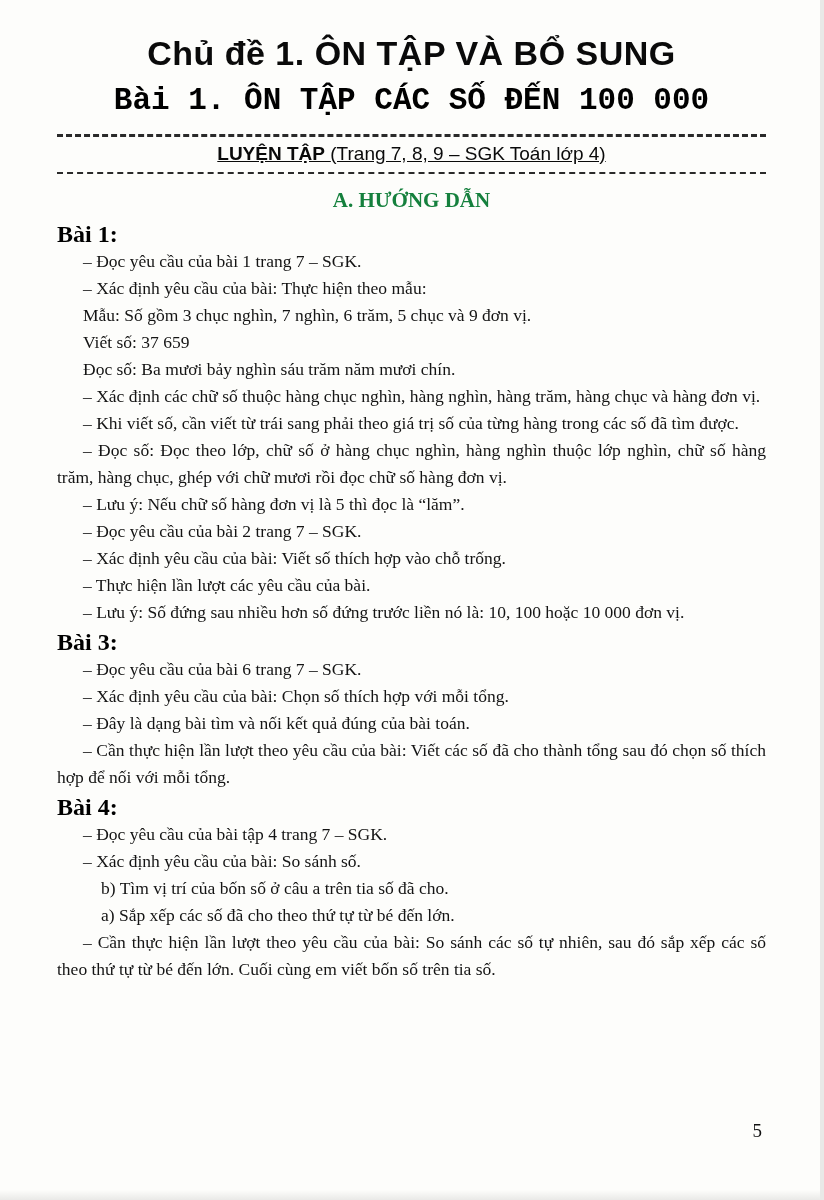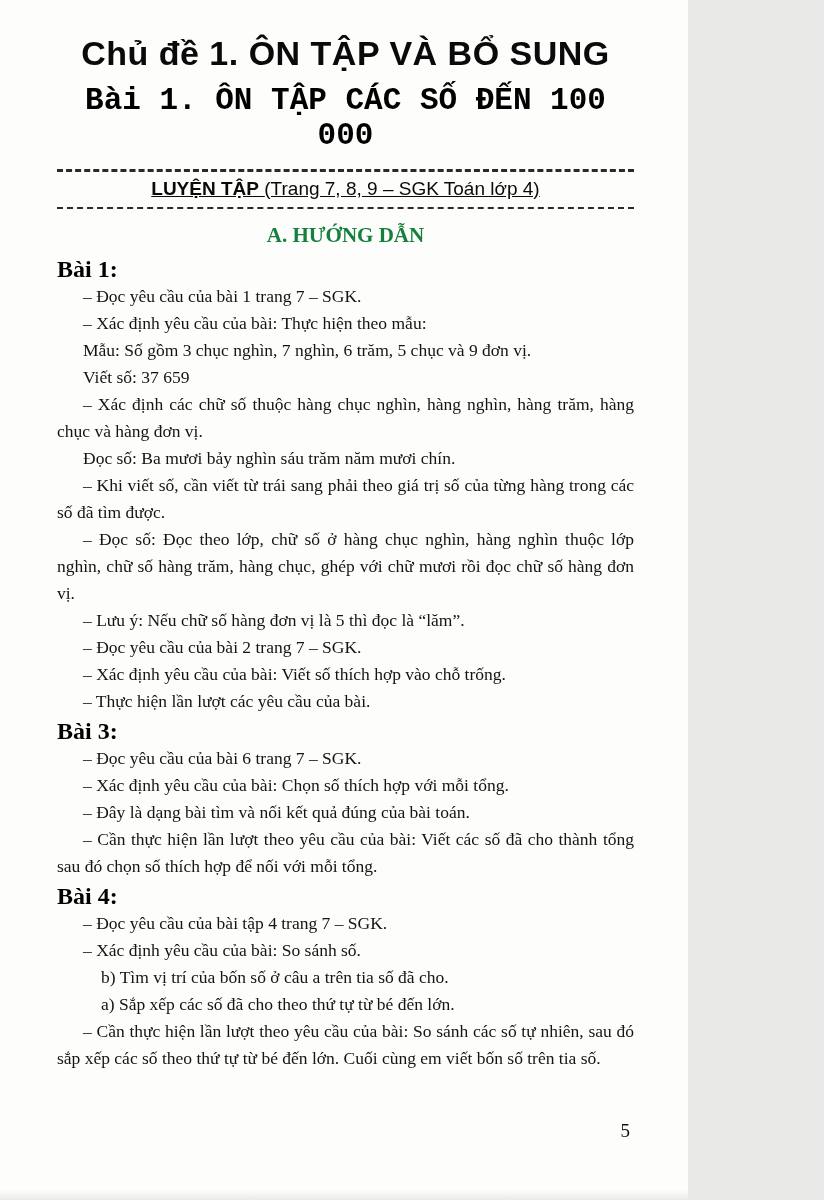--- a/index.html
+++ b/index.html
@@ -5,21 +5,21 @@
   * { margin: 0; padding: 0; box-sizing: border-box; }
   html, body { background: #e9e9e7; }
   body {
     width: 824px; height: 1200px;
     overflow: hidden;
     font-family: "Liberation Serif", "DejaVu Serif", serif;
     color: #111;
   }
   .sheet {
     position: relative;
-    width: 688px; height: 1200px;
+    width: 820px; height: 1200px;
     background: #fdfdfb;
     padding: 34px 54px 0 57px;
   }
   
   .page-title {
     font-family: "Liberation Sans", "DejaVu Sans", sans-serif;
     font-weight: 700;
     font-size: 34px;
     text-align: center;
     letter-spacing: 0.5px;
@@ -104,33 +104,34 @@
   <h3 class="section-heading">A. HƯỚNG DẪN</h3>
 
   <div id="sections">
   <section class="baisec">
     <h4 class="bai-heading">Bài 1:</h4>
     <div class="bai-body">
           <p class="line">– Đọc yêu cầu của bài 1 trang 7 – SGK.</p>
           <p class="line">– Xác định yêu cầu của bài: Thực hiện theo mẫu:</p>
           <p class="line">Mẫu: Số gồm 3 chục nghìn, 7 nghìn, 6 trăm, 5 chục và 9 đơn vị.</p>
           <p class="line">Viết số: 37 659</p>
+          <p class="line">Đọc số: Ba mươi bảy nghìn sáu trăm năm mươi chín.</p>
           <p class="line">– Xác định các chữ số thuộc hàng chục nghìn, hàng nghìn, hàng trăm, hàng chục và hàng đơn vị.</p>
-          <p class="line">Đọc số: Ba mươi bảy nghìn sáu trăm năm mươi chín.</p>
           <p class="line">– Khi viết số, cần viết từ trái sang phải theo giá trị số của từng hàng trong các số đã tìm được.</p>
           <p class="line">– Đọc số: Đọc theo lớp, chữ số ở hàng chục nghìn, hàng nghìn thuộc lớp nghìn, chữ số hàng trăm, hàng chục, ghép với chữ mươi rồi đọc chữ số hàng đơn vị.</p>
           <p class="line">– Lưu ý: Nếu chữ số hàng đơn vị là 5 thì đọc là “lăm”.</p>
         </div>
   </section>
 
   <section class="baisec">
     <div class="bai-body">
           <p class="line">– Đọc yêu cầu của bài 2 trang 7 – SGK.</p>
           <p class="line">– Xác định yêu cầu của bài: Viết số thích hợp vào chỗ trống.</p>
           <p class="line">– Thực hiện lần lượt các yêu cầu của bài.</p>
+          <p class="line">– Lưu ý: Số đứng sau nhiều hơn số đứng trước liền nó là: 10, 100 hoặc 10 000 đơn vị.</p>
         </div>
   </section>
 
   <section class="baisec">
     <h4 class="bai-heading">Bài 3:</h4>
     <div class="bai-body">
           <p class="line">– Đọc yêu cầu của bài 6 trang 7 – SGK.</p>
           <p class="line">– Xác định yêu cầu của bài: Chọn số thích hợp với mỗi tổng.</p>
           <p class="line">– Đây là dạng bài tìm và nối kết quả đúng của bài toán.</p>
           <p class="line">– Cần thực hiện lần lượt theo yêu cầu của bài: Viết các số đã cho thành tổng sau đó chọn số thích hợp để nối với mỗi tổng.</p>

